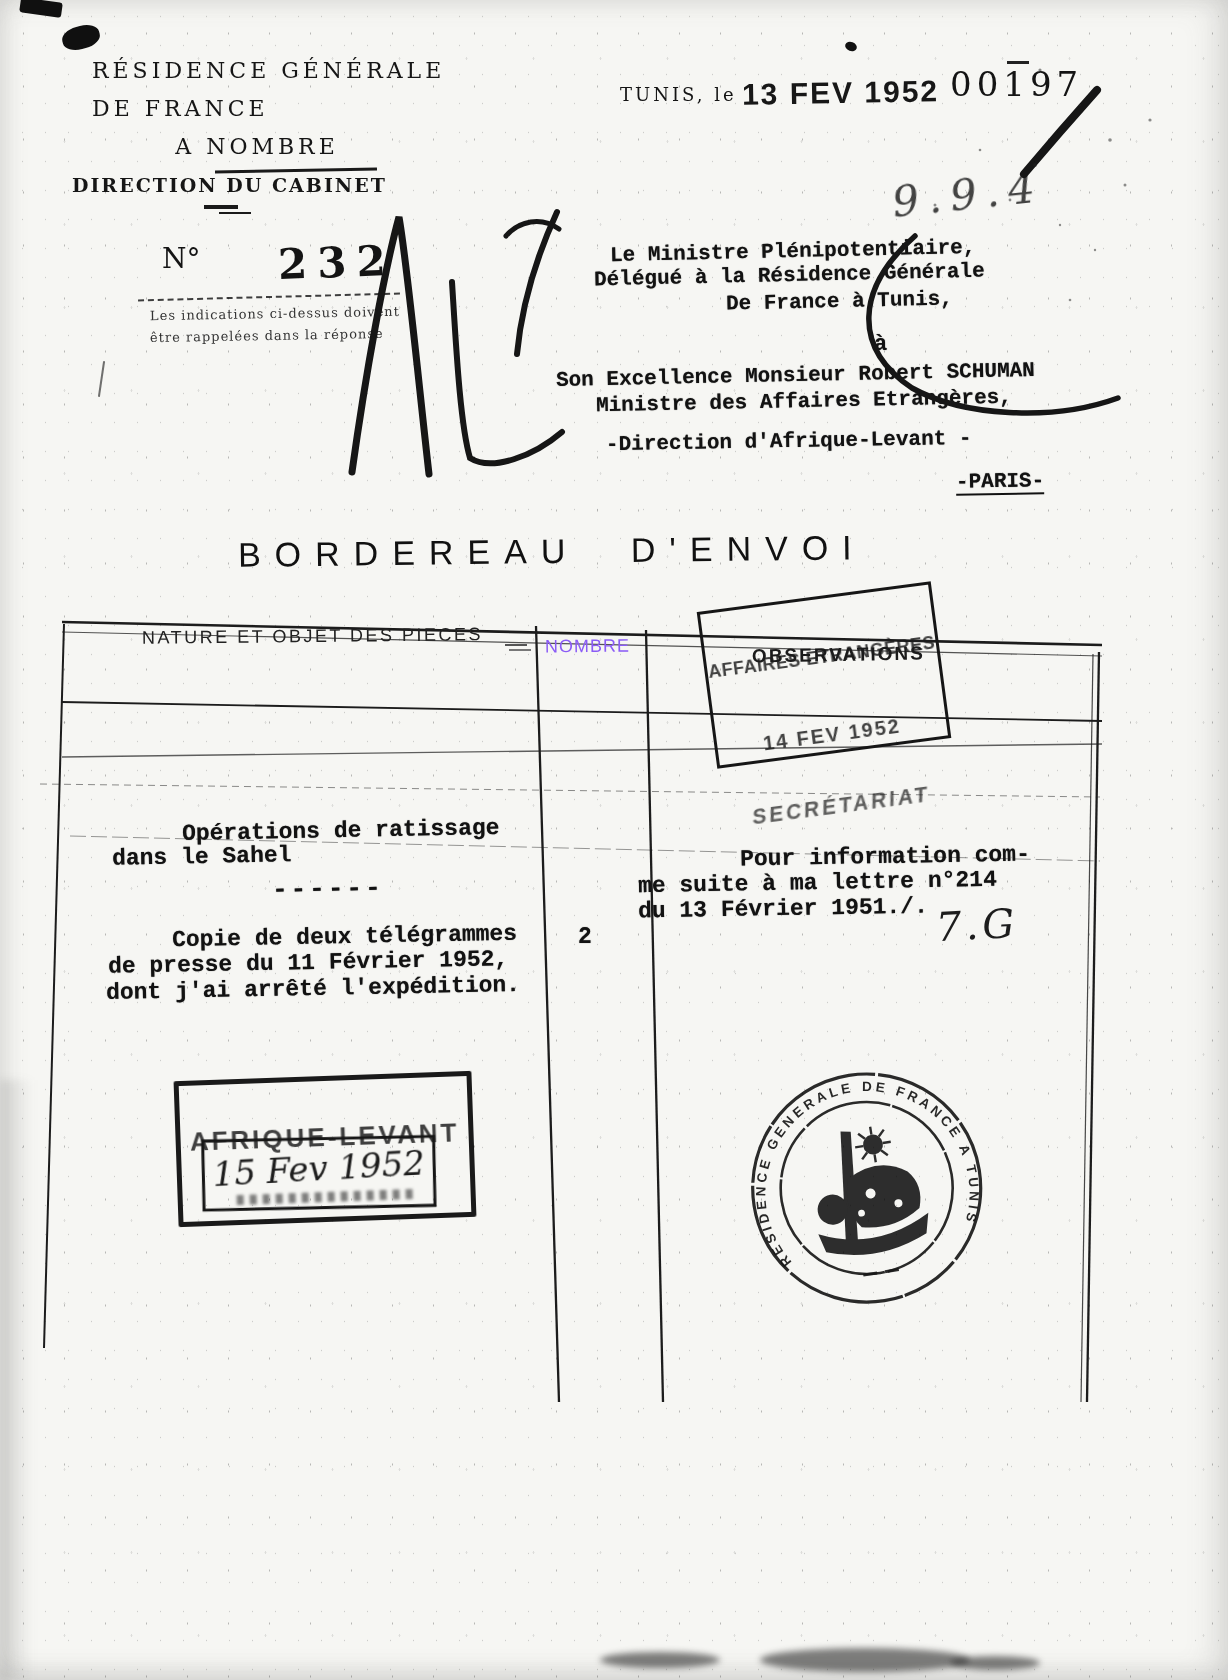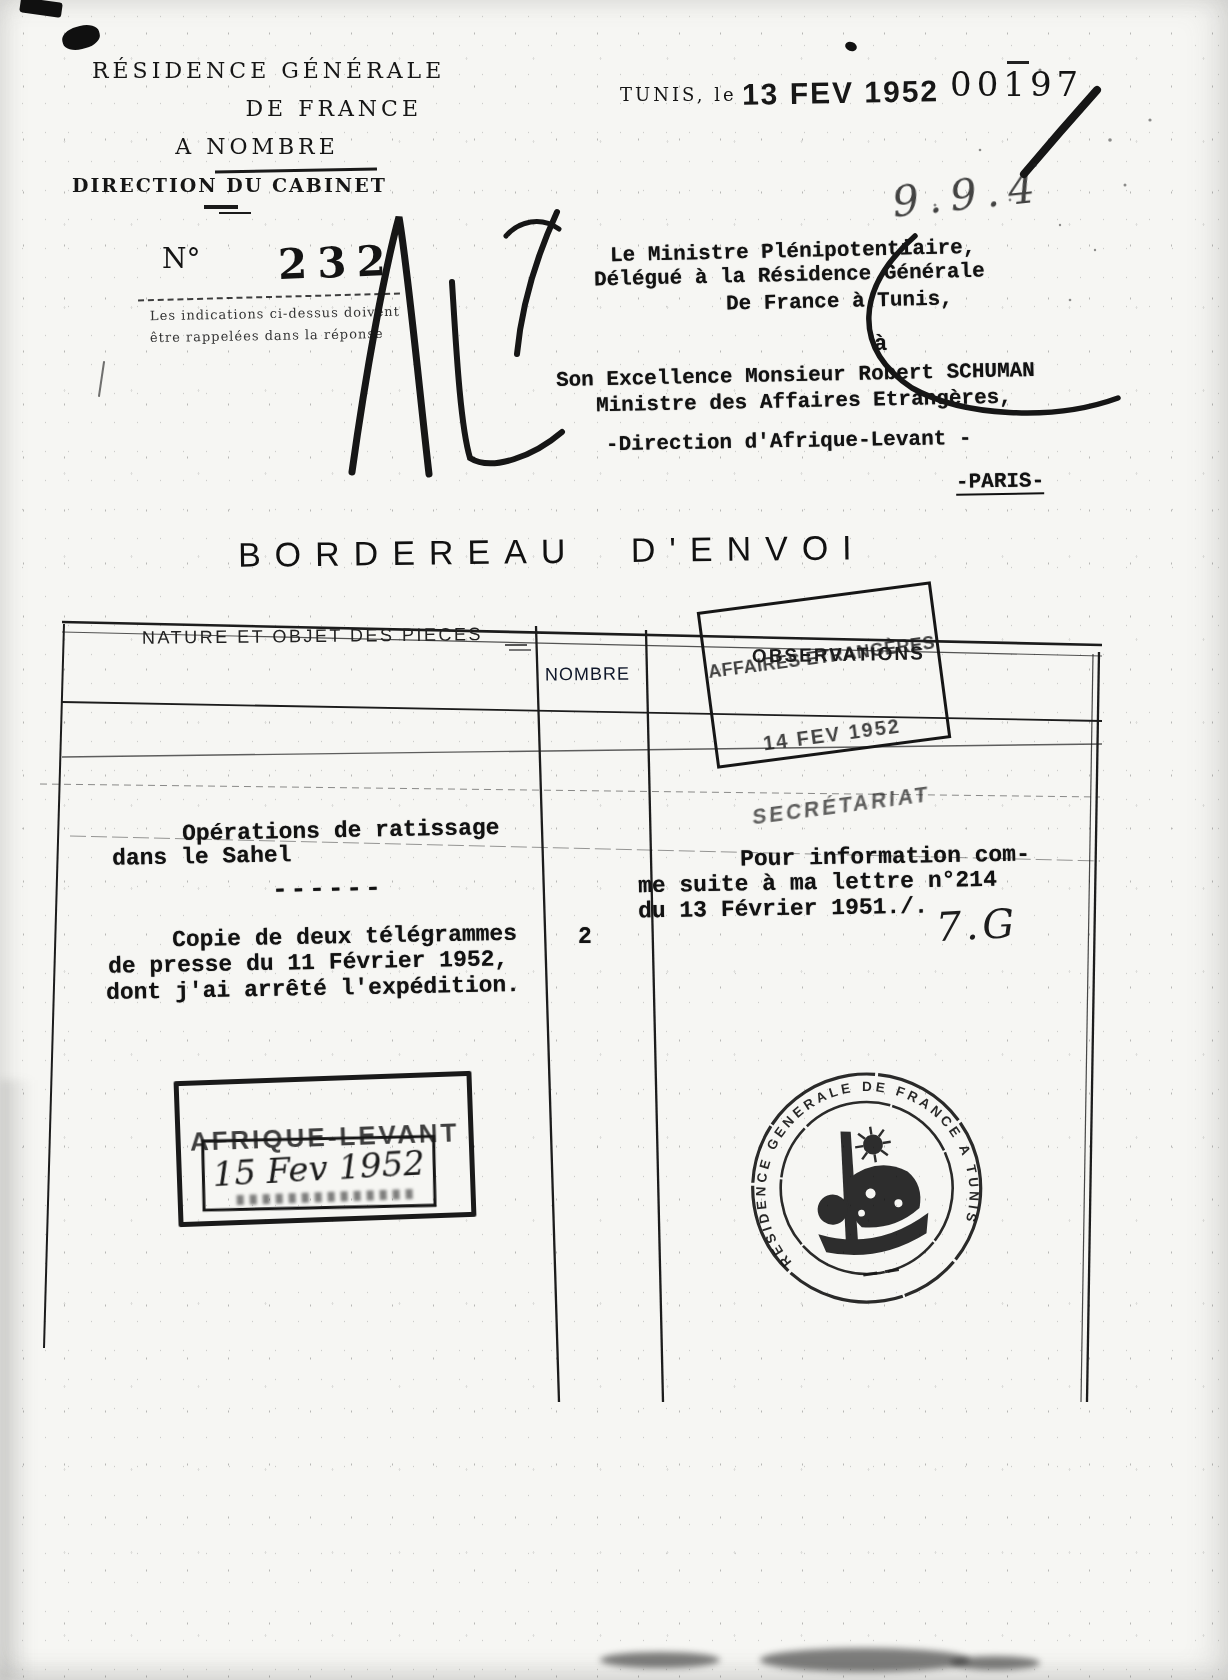--- a/index.html
+++ b/index.html
@@ -43,21 +43,21 @@
       <line x1="70" y1="836" x2="1100" y2="861" stroke-width="1" stroke-dasharray="16 5" opacity=".45"></line>
       <line x1="64" y1="624" x2="44" y2="1348" stroke-width="2"></line>
       <line x1="536" y1="626" x2="559" y2="1402" stroke-width="2.3"></line>
       <line x1="646" y1="630" x2="663" y2="1402" stroke-width="2.3"></line>
       <line x1="1099" y1="652" x2="1087" y2="1402" stroke-width="2.3"></line>
       <line x1="1093" y1="654" x2="1081" y2="1402" stroke-width="1.2" opacity=".8"></line>
     </g>
   </svg>
 
   <div class="abs lh" style="left:92;top:58px;left:92px;width:330px;text-align:center;font-size:22px;">RÉSIDENCE GÉNÉRALE</div>
-  <div class="abs lh" style="left:92px;top:96px;width:330px;text-align:right;font-size:22px;">DE FRANCE</div>
+  <div class="abs lh" style="left:92px;top:96px;width:330px;text-align:left;font-size:22px;">DE FRANCE</div>
   <div class="abs lh" style="left:92px;top:134px;width:330px;text-align:center;font-size:22px;">A NOMBRE</div>
   <div class="abs lh" style="left:72px;top:174px;width:300px;text-align:center;font-size:19px;font-weight:bold;letter-spacing:2px;">DIRECTION DU CABINET</div>
   <div class="abs" style="left:215px;top:169px;width:162px;height:3px;background:#1a1a1a;transform:rotate(-1deg);"></div>
   <div class="abs" style="left:204px;top:205px;width:34px;height:4px;background:#1a1a1a;box-shadow:14px 6px 0 -1px #1a1a1a;"></div>
 
   <div class="abs serif" style="left:620px;top:84px;font-size:18px;letter-spacing:3px;">TUNIS, le</div>
   <div class="abs" style="left:742px;top:76px;font-size:30px;font-weight:bold;letter-spacing:2px;transform:rotate(-1deg);color:#171717;">13 FEV 1952</div>
   <div class="abs serif" style="left:950px;top:64px;font-size:34px;letter-spacing:5px;">00197</div>
   <div class="abs" style="left:1007px;top:61px;width:22px;height:3px;background:#222;"></div>
 
@@ -82,21 +82,21 @@
   <div class="abs" style="left:238px;top:532px;font-size:34px;font-weight:500;letter-spacing:14px;word-spacing:28px;transform:rotate(-.7deg);color:#111;">BORDEREAU D'ENVOI</div>
 
   <div class="abs" style="left:706px;top:596px;width:230px;height:152px;border:3.5px solid #161616;transform:rotate(-7.5deg);text-align:center;filter:blur(.2px);">
     <div class="stampline distress" style="margin-top:12px;font-size:18px;letter-spacing:.5px;">AFFAIRES ETRANGÈRES</div>
     <div class="stampline distress" style="margin-top:20px;font-size:20px;letter-spacing:2px;">14 FEV 1952</div>
     <div class="stampline" style="margin-top:12px;font-size:21px;letter-spacing:3px;opacity:.7;filter:blur(.4px);transform:skewX(-8deg);">SECRÉTARIAT</div>
   </div>
 
   <div class="abs" style="left:142px;top:626px;font-size:18px;letter-spacing:2.5px;color:#222;transform:rotate(-.6deg);">NATURE ET OBJET DES PIECES</div>
   <div class="abs" style="left:505px;top:644px;width:22px;height:2px;background:#555;box-shadow:4px 5px 0 0 #777;"></div>
-  <div class="abs" style="left:545px;top:636px;font-size:18px;letter-spacing:1px;color:#0f172a;transform:rotate(-.6deg);margin-top:28px;">NOMBRE</div>
+  <div class="abs" style="left:545px;top:636px;font-size:18px;letter-spacing:1px;color:#8b5cf6;transform:rotate(-.6deg);">NOMBRE</div>
   <div class="abs" style="left:752px;top:644px;font-size:19px;letter-spacing:2px;font-weight:bold;color:#1b1b1b;transform:rotate(-1deg);z-index:5;">OBSERVATIONS</div>
 
   <div class="abs typed" style="left:182px;top:818px;font-size:23px;transform:rotate(-1.1deg);">Opérations de ratissage</div>
   <div class="abs typed" style="left:112px;top:844px;font-size:23px;transform:rotate(-1.1deg);">dans le Sahel</div>
   <div class="abs typed" style="left:272px;top:874px;font-size:26px;letter-spacing:3px;transform:rotate(-1deg);">------</div>
   <div class="abs typed" style="left:172px;top:924px;font-size:23px;transform:rotate(-1.1deg);">Copie de deux télégrammes</div>
   <div class="abs typed" style="left:108px;top:950px;font-size:23px;transform:rotate(-1.1deg);">de presse du 11 Février 1952,</div>
   <div class="abs typed" style="left:106px;top:976px;font-size:23px;transform:rotate(-1.1deg);">dont j'ai arrêté l'expédition.</div>
 
   <div class="abs typed" style="left:578px;top:924px;font-size:23px;">2</div>

